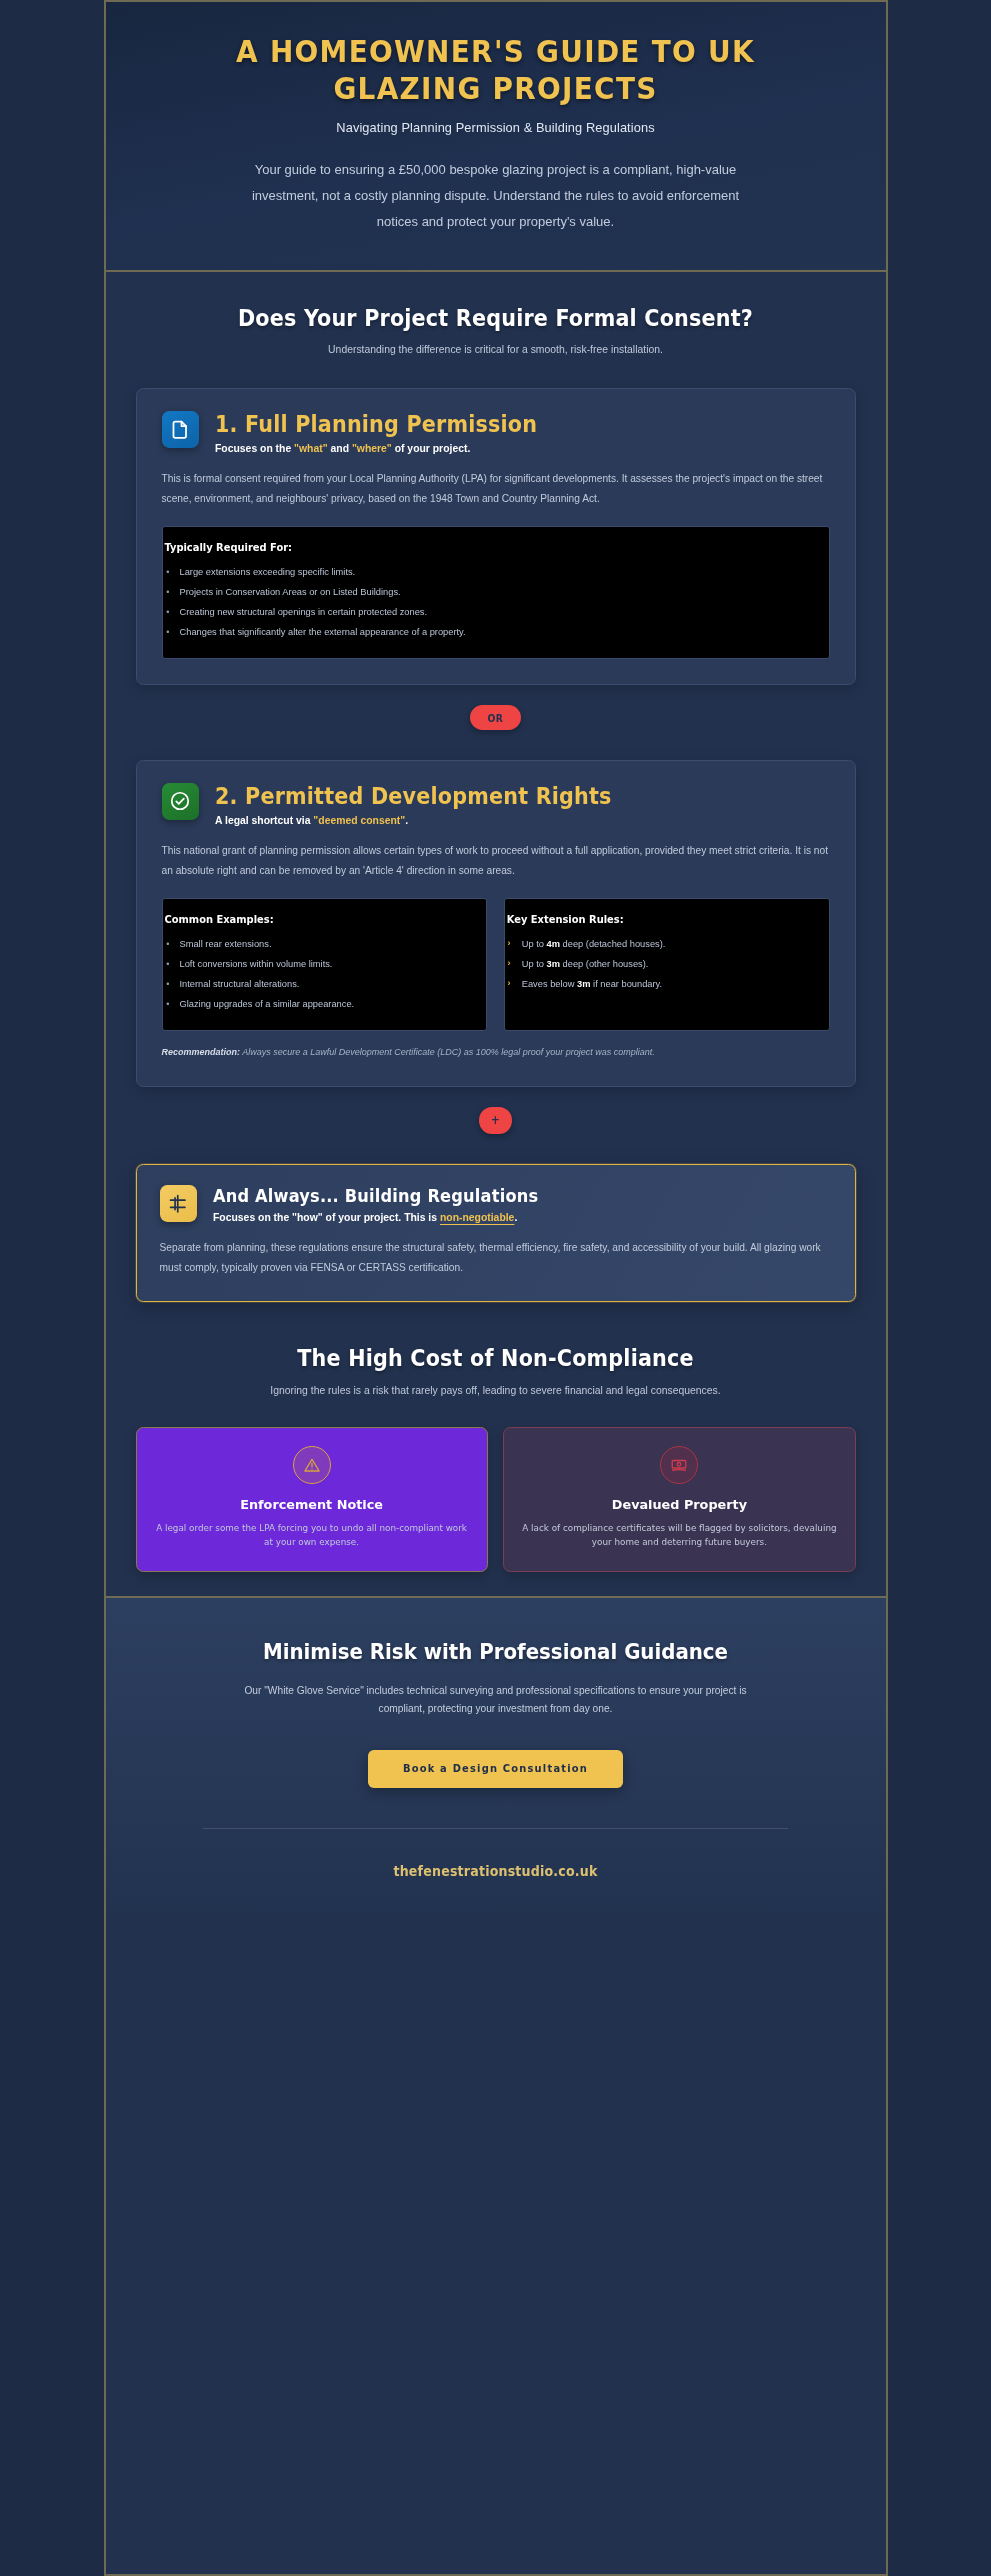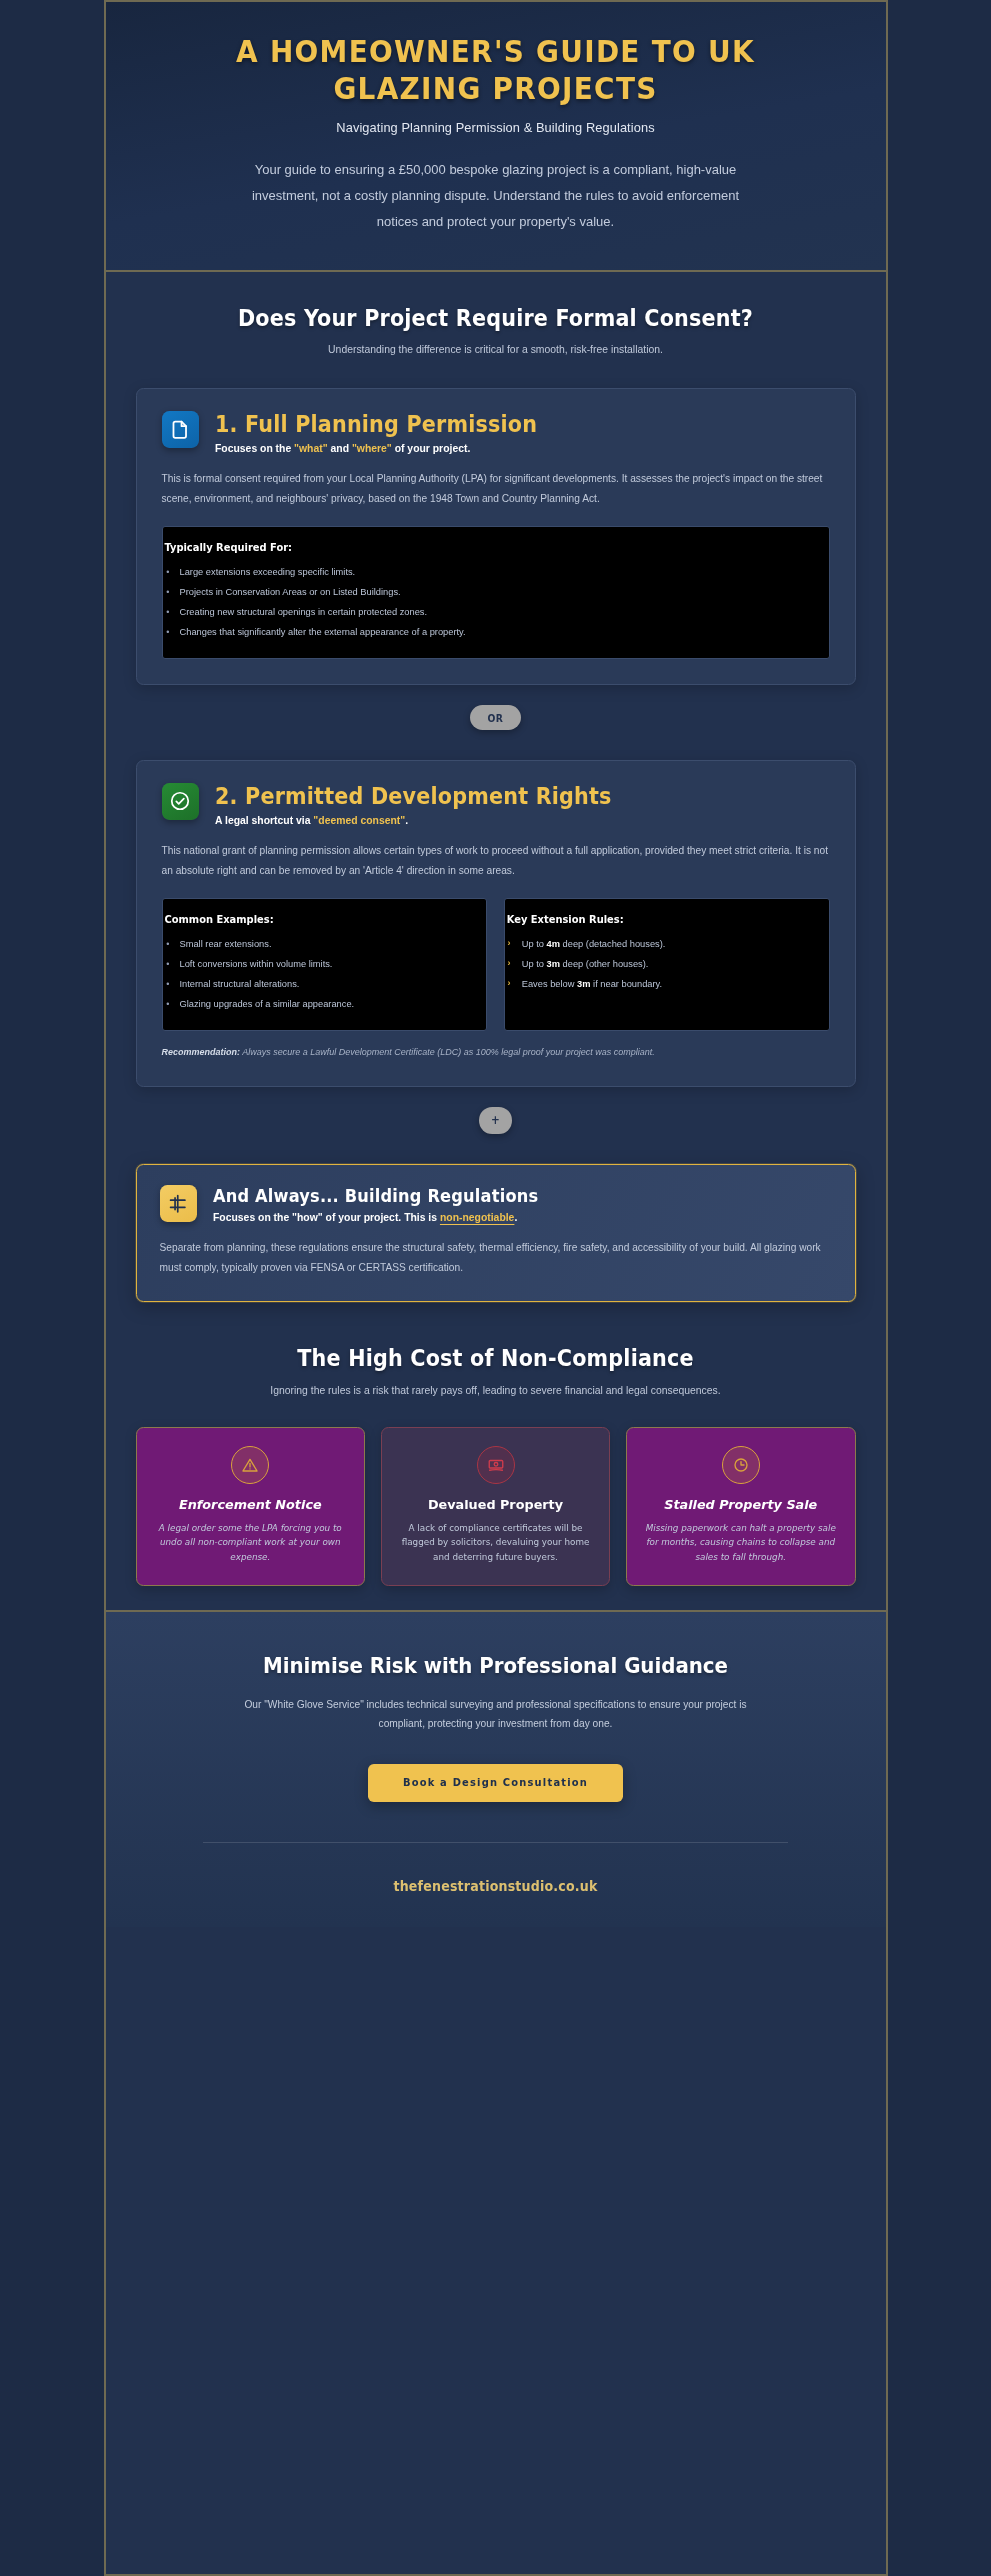--- a/index.html
+++ b/index.html
@@ -167,21 +167,21 @@
     font-size: 9px;
     font-style: italic;
     color: #a7b2c6;
     line-height: 1.75;
   }
   .reco b { color: #d6dde9; font-style: italic; }
 
   
   .connector { display: flex; justify-content: center; margin-top: 20px; }
   .pill {
-    background: #a3a3a3;
+    background: #ef4444;
     color: #22314e;
     font-family: "DejaVu Sans Condensed", "Liberation Sans Narrow", "Liberation Sans", sans-serif;
     font-weight: bold;
     font-size: 10.3px;
     letter-spacing: 0.4px;
     border-radius: 13.2px;
     padding: 6.6px 18px;
     box-shadow: 0 2.5px 7.4px rgba(0,0,0,.3);
   }
   .pill.plus { padding: 6.6px 11.6px; font-size: 11.6px; }
@@ -189,21 +189,21 @@
   
   .consequences { padding: 43px 30px 24px; }
   .cons-grid { display: flex; gap: 15.7px; margin-top: 28px; }
   .cons-card {
     flex: 1 1 0;
     border-radius: 7.4px;
     padding: 18px 15px 21.5px;
     text-align: center;
     box-shadow: 0 3.3px 11.6px rgba(0,0,0,.2);
   }
-  .cons-card.amber { background: #701a75; border: 0.8px solid #8d7a4c; font-style: italic; }
+  .cons-card.amber { background: #6d28d9; border: 0.8px solid #8d7a4c; }
   .cons-card.red   { background: #3b3352; border: 0.8px solid #7a3f52; }
   .cons-icon {
     width: 38px; height: 38px; margin: 0 auto 13.2px;
     border-radius: 50%;
     display: flex; align-items: center; justify-content: center;
   }
   .cons-icon.amber { background: rgba(224,160,40,.16); border: 1.2px solid #d9a23c; }
   .cons-icon.red   { background: rgba(200,40,60,.16); border: 1.2px solid #a93544; }
   .cons-card h3 {
     font-size: 12.8px; font-weight: bold; color: #ffffff; margin-bottom: 9px;
@@ -390,30 +390,20 @@
           <div class="cons-icon red">
             <svg width="18" height="18" viewBox="0 0 24 24" fill="none" stroke="#d03c4c" stroke-width="1.8" stroke-linecap="round" stroke-linejoin="round">
               <rect x="3" y="6" width="18" height="10" rx="1.4"></rect>
               <circle cx="12" cy="11" r="2.4"></circle>
               <path d="M3.5 19c4-1.2 13-1.2 17 0"></path>
             </svg>
           </div>
           <h3>Devalued Property</h3>
           <p>A lack of compliance certificates will be flagged by solicitors, devaluing your home and deterring future buyers.</p>
         </div>
-        <div class="cons-card amber">
-          <div class="cons-icon amber">
-            <svg width="18" height="18" viewBox="0 0 24 24" fill="none" stroke="#d9a23c" stroke-width="1.8" stroke-linecap="round" stroke-linejoin="round">
-              <circle cx="12" cy="12" r="8"></circle>
-              <path d="M12 7.4V12h4"></path>
-            </svg>
-          </div>
-          <h3>Stalled Property Sale</h3>
-          <p>Missing paperwork can halt a property sale for months, causing chains to collapse and sales to fall through.</p>
-        </div>
       </div>
   </section>
 
   <section class="cta">
     <h2>Minimise Risk with Professional Guidance</h2>
     <p>Our "White Glove Service" includes technical surveying and professional specifications to ensure your project is compliant, protecting your investment from day one.</p>
     <button class="cta-btn">Book a Design Consultation</button>
     <div class="divider"></div>
     <div class="footer-url">thefenestrationstudio.co.uk</div>
   </section>

